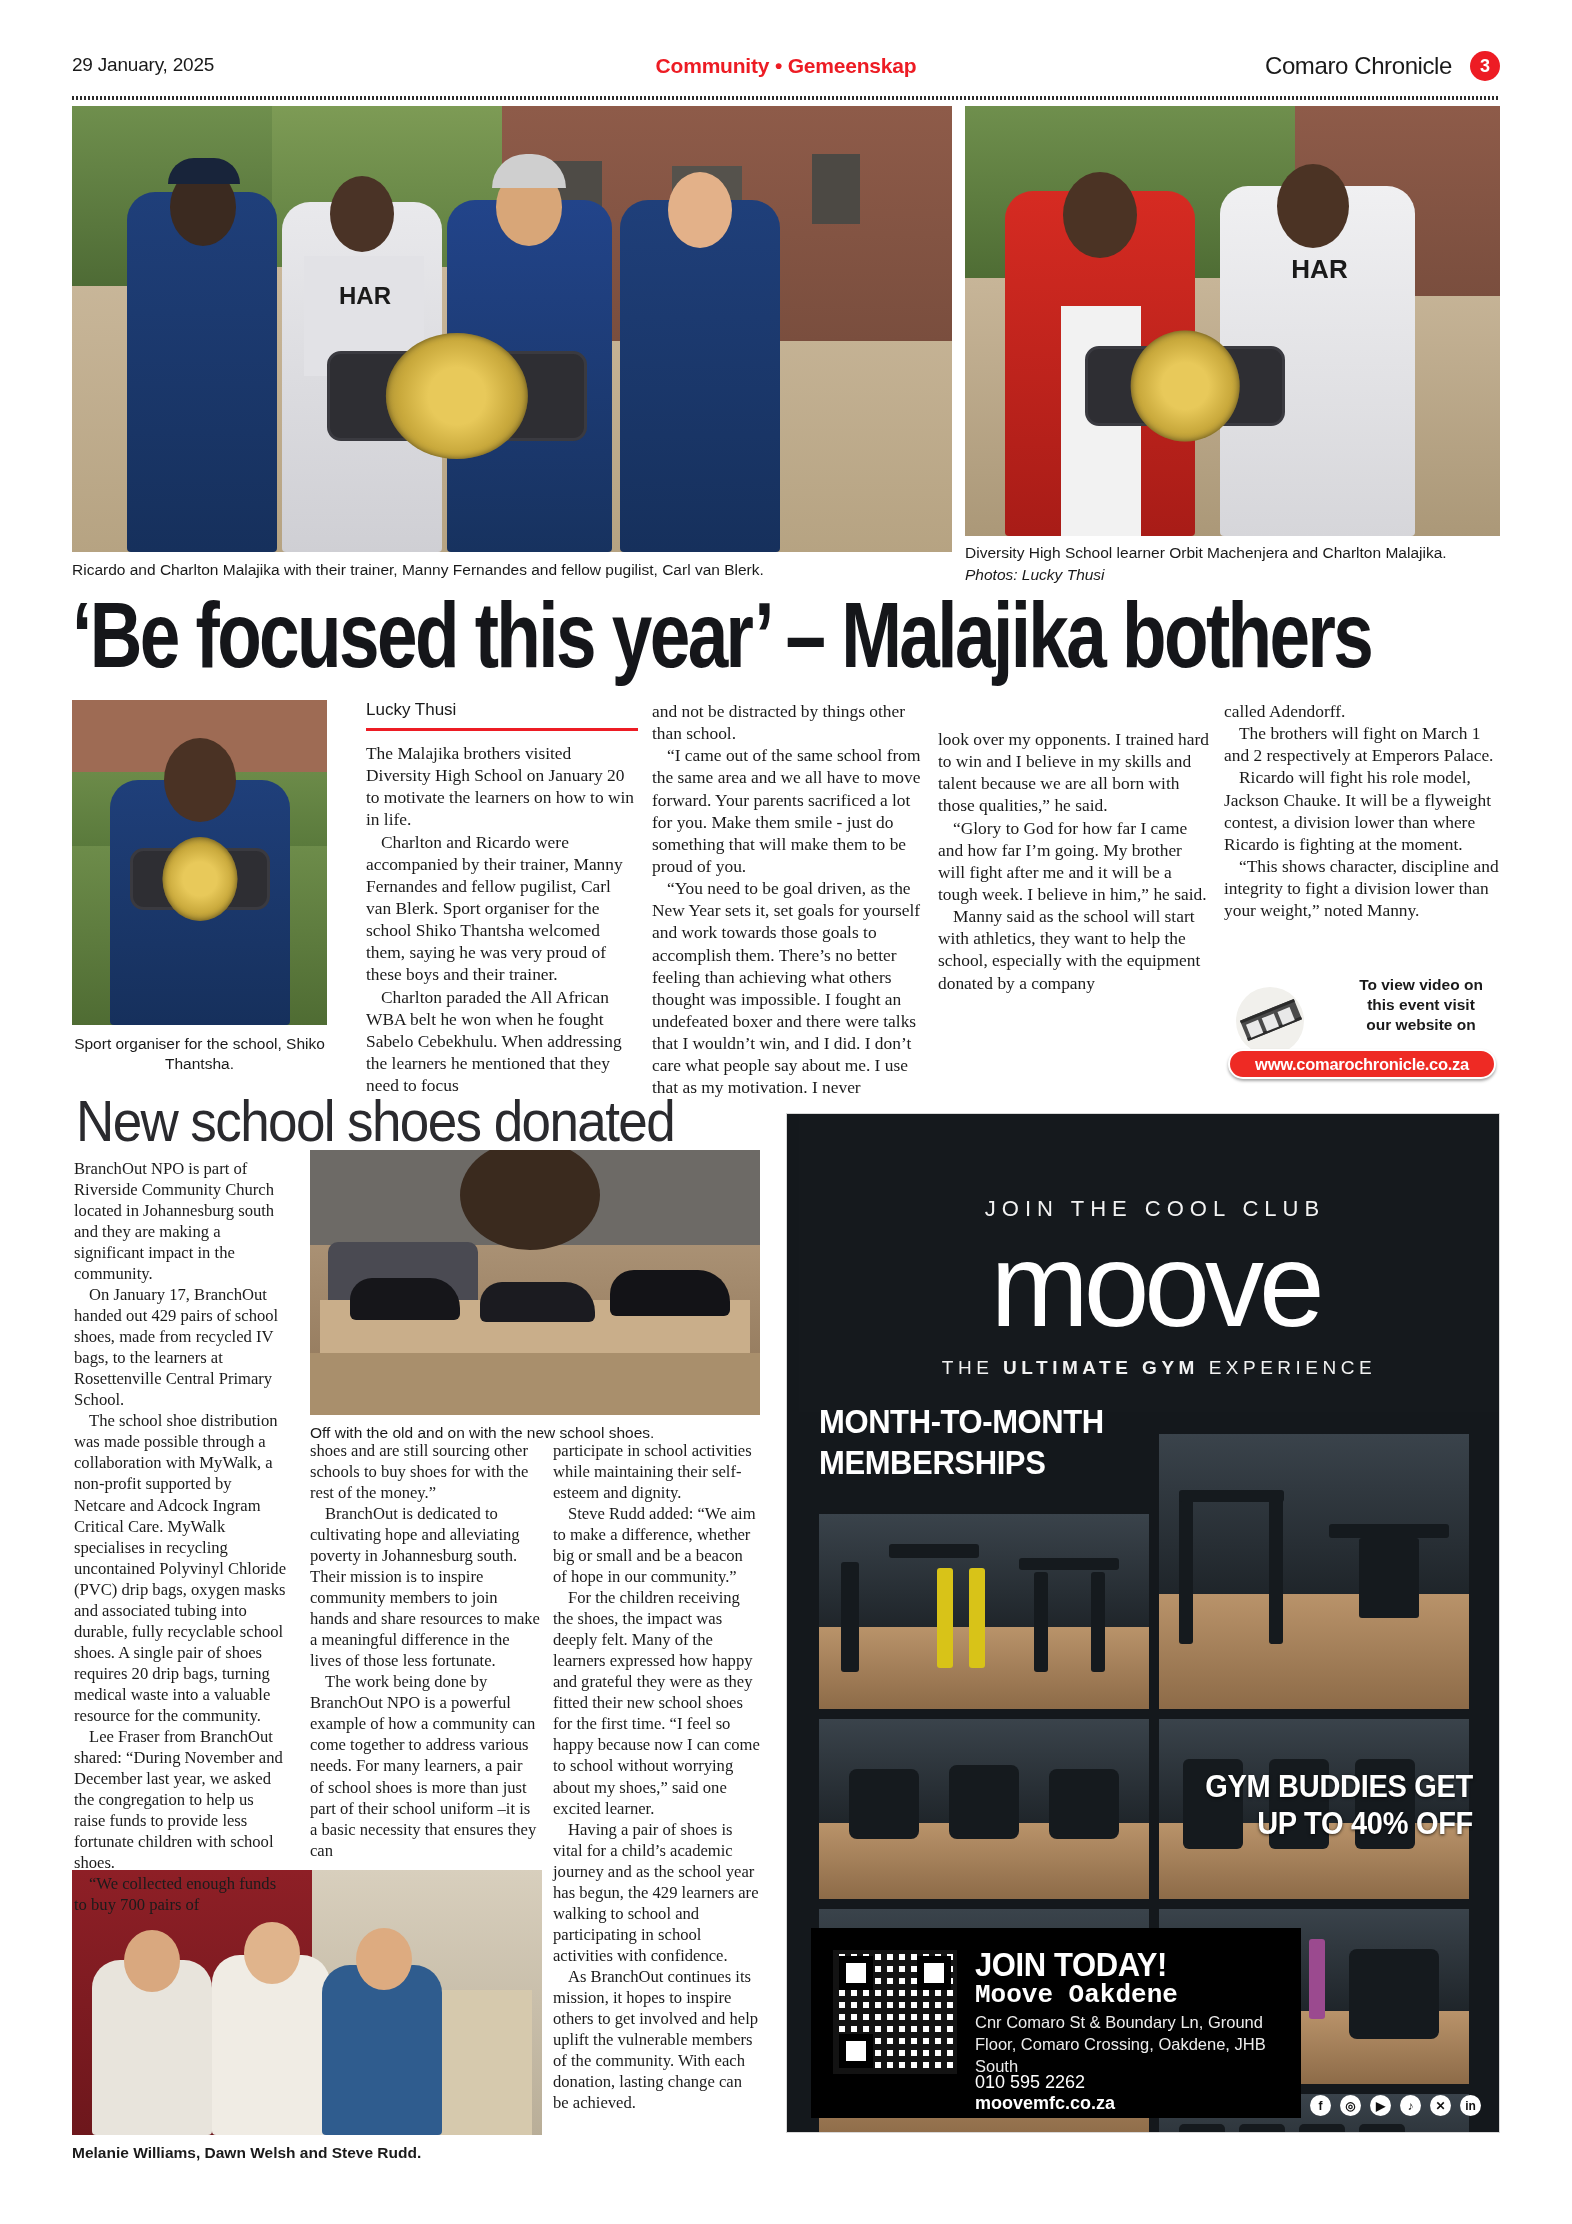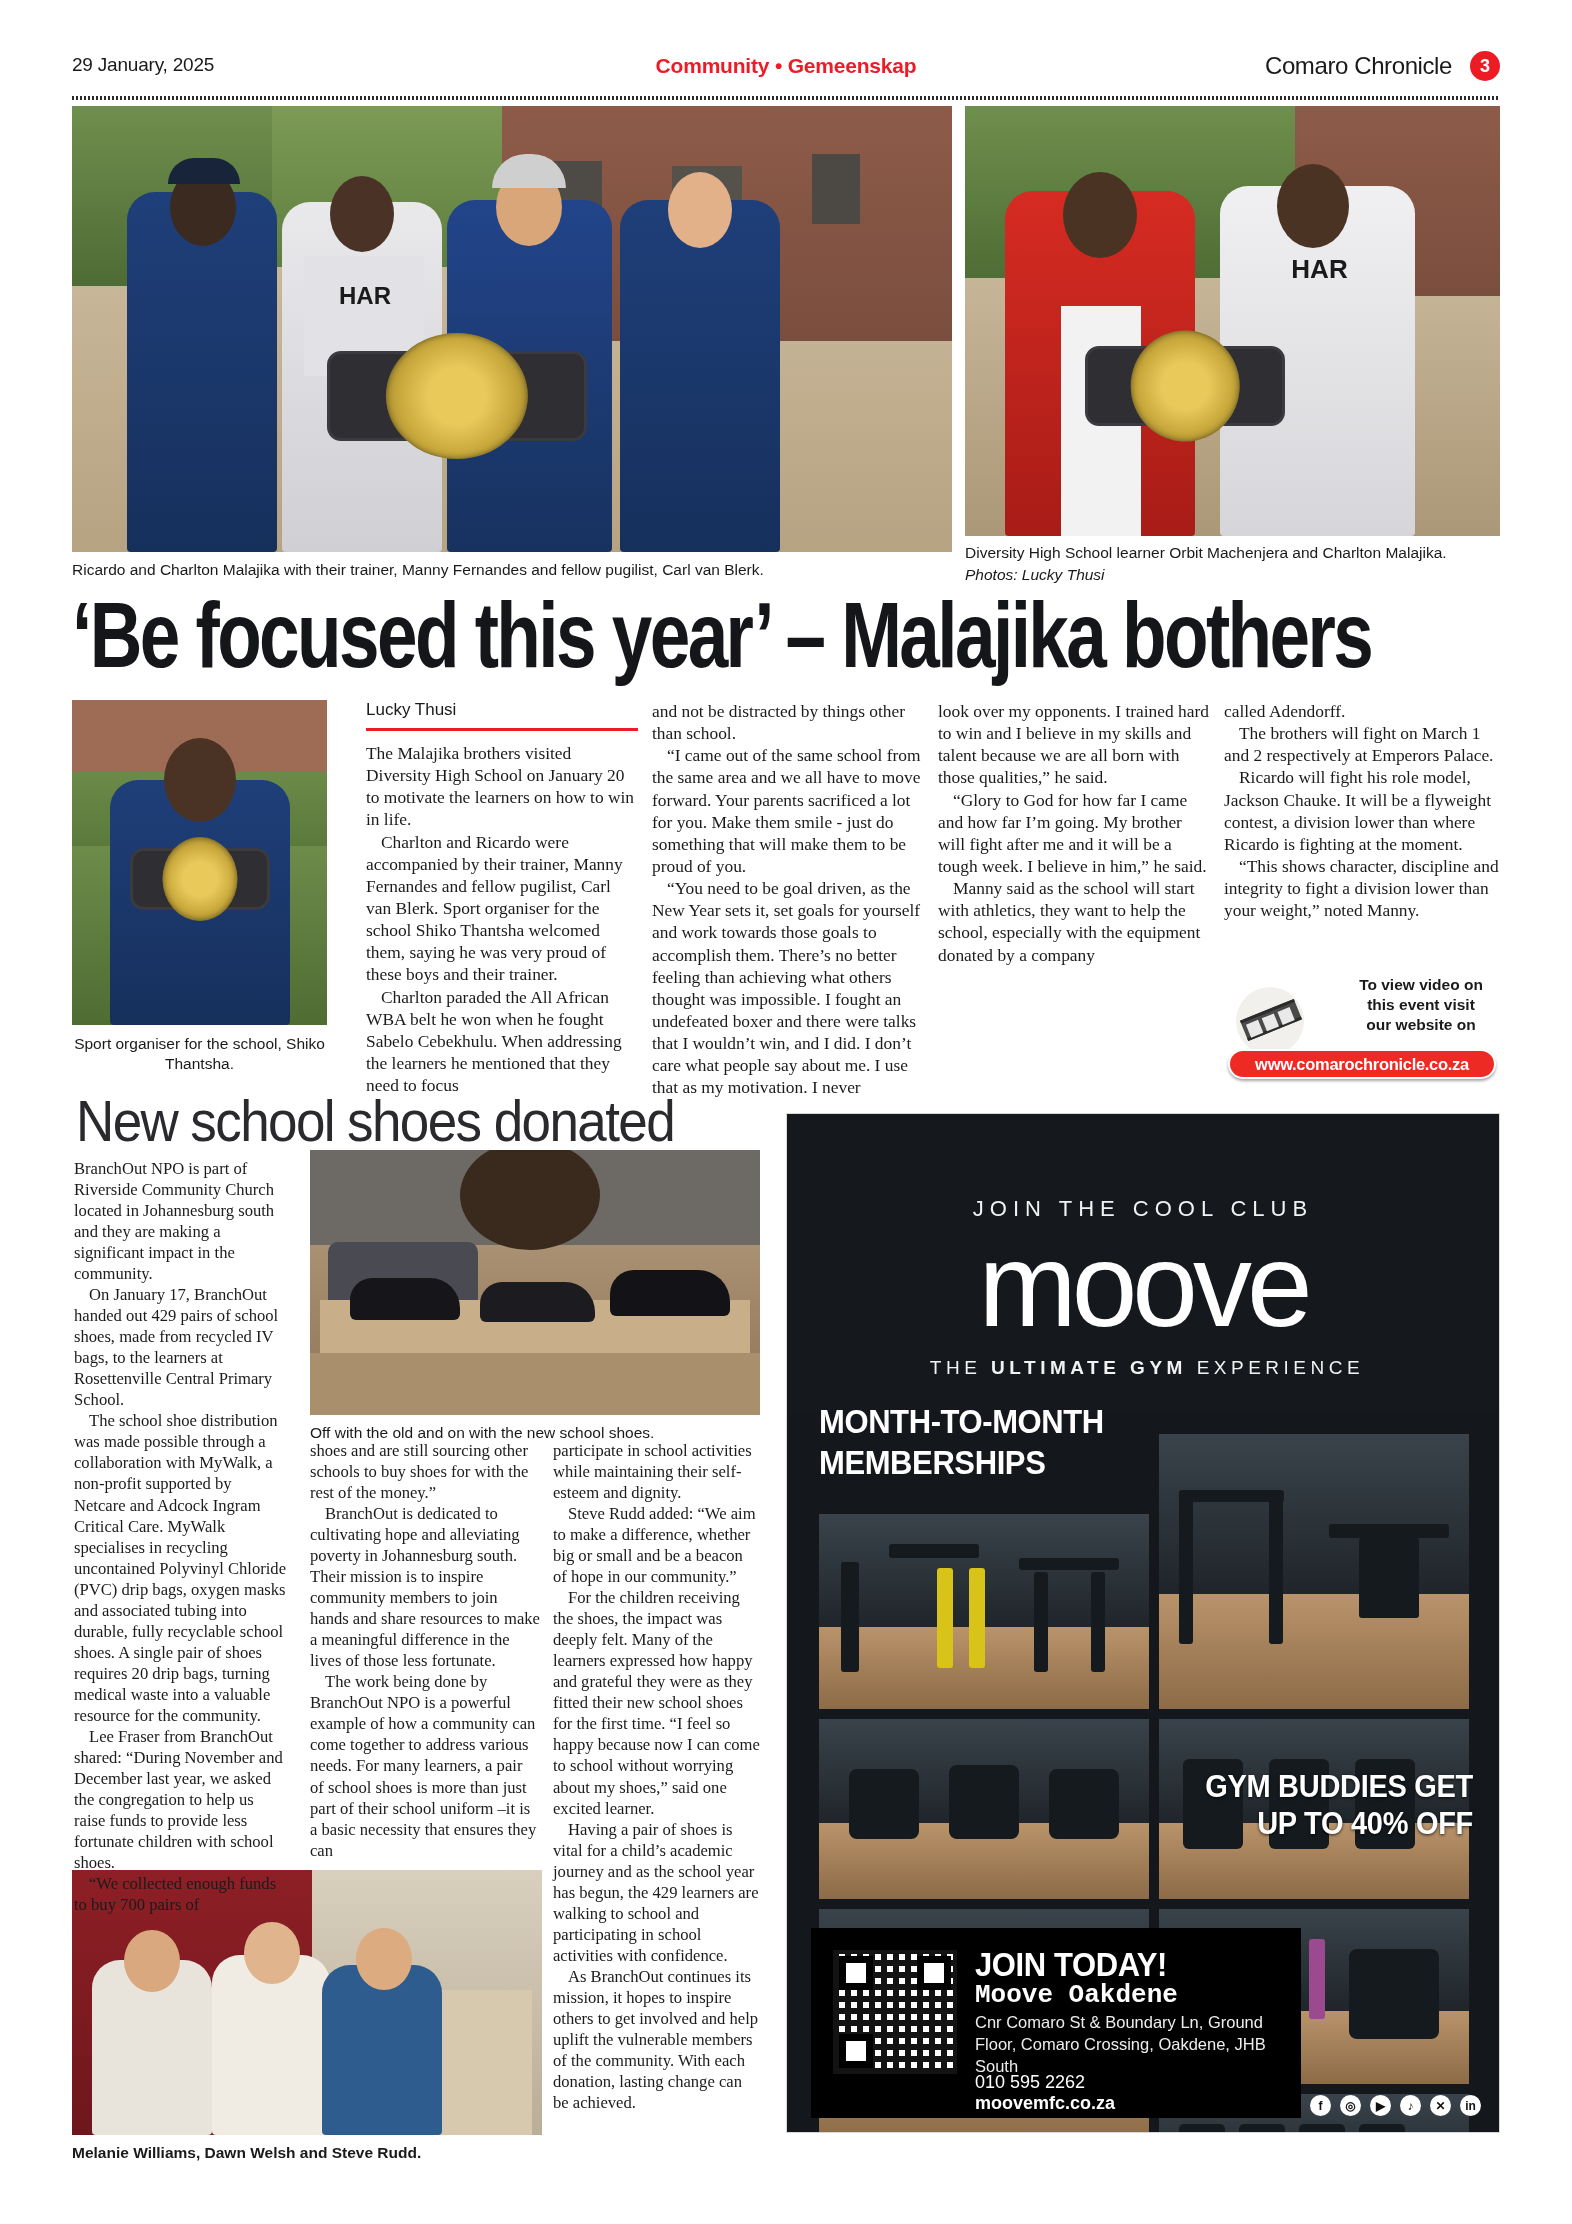--- a/index.html
+++ b/index.html
@@ -105,21 +105,21 @@
     font-family: "Liberation Serif", serif;
     font-size: 17.4px; line-height: 1.272;
     color: #1b1b1b;
     text-align: left;
   }
   .col p { text-indent: 15px; margin: 0; }
   .col p.first { text-indent: 0; }
 
   #a1c1 { left: 366px; top: 742px; width: 272px; }
   #a1c2 { left: 652px; top: 700px; width: 272px; }
-  #a1c3 { left: 938px; top: 700px; width: 272px; }
+  #a1c3 { left: 938px; top: 728px; width: 272px; }
   #a1c4 { left: 1224px; top: 700px; width: 276px; }
 
   
   #video-promo { position: absolute; left: 1224px; top: 975px; width: 276px; height: 110px; }
   .vp-text {
     position: absolute; right: 4px; top: 0px; width: 150px;
     font-family: "Liberation Sans", sans-serif;
     font-weight: 700; font-size: 15.5px; line-height: 1.28;
     color: #1a1a1a; text-align: center;
   }
@@ -161,21 +161,21 @@
 
   
   #a2c1 { left: 74px; top: 1158px; width: 212px; font-size: 16.6px; line-height: 1.268; }
   #a2c2 { left: 310px; top: 1440px; width: 230px; font-size: 16.6px; line-height: 1.268; }
   #a2c3 { left: 553px; top: 1440px; width: 207px; font-size: 16.6px; line-height: 1.268; }
 
   
   #ad { position: absolute; left: 786px; top: 1113px; width: 714px; height: 1020px;
         background: #14181c; overflow: hidden;
         border: 1px solid #d8d8d8; }
-  .ad-top { position: absolute; left:0; top:0; width: 100%; height: 298px; background: #15191d; }
+  .ad-top { position: absolute; left:12px; top:0; width: 100%; height: 298px; background: #15191d; }
   .ad-join {
     position: absolute; left: 0; right: 0; top: 82px; text-align: center;
     font-family: "Liberation Sans", sans-serif; font-weight: 400;
     font-size: 22px; letter-spacing: 6px; color: #f2f2f2;
   }
   .ad-logo {
     position: absolute; left: 0; right: 0; top: 112px; text-align: center;
     font-family: "Liberation Sans", sans-serif; font-weight: 400;
     font-size: 118px; letter-spacing: -5px; color: #ffffff;
     line-height: 1;

